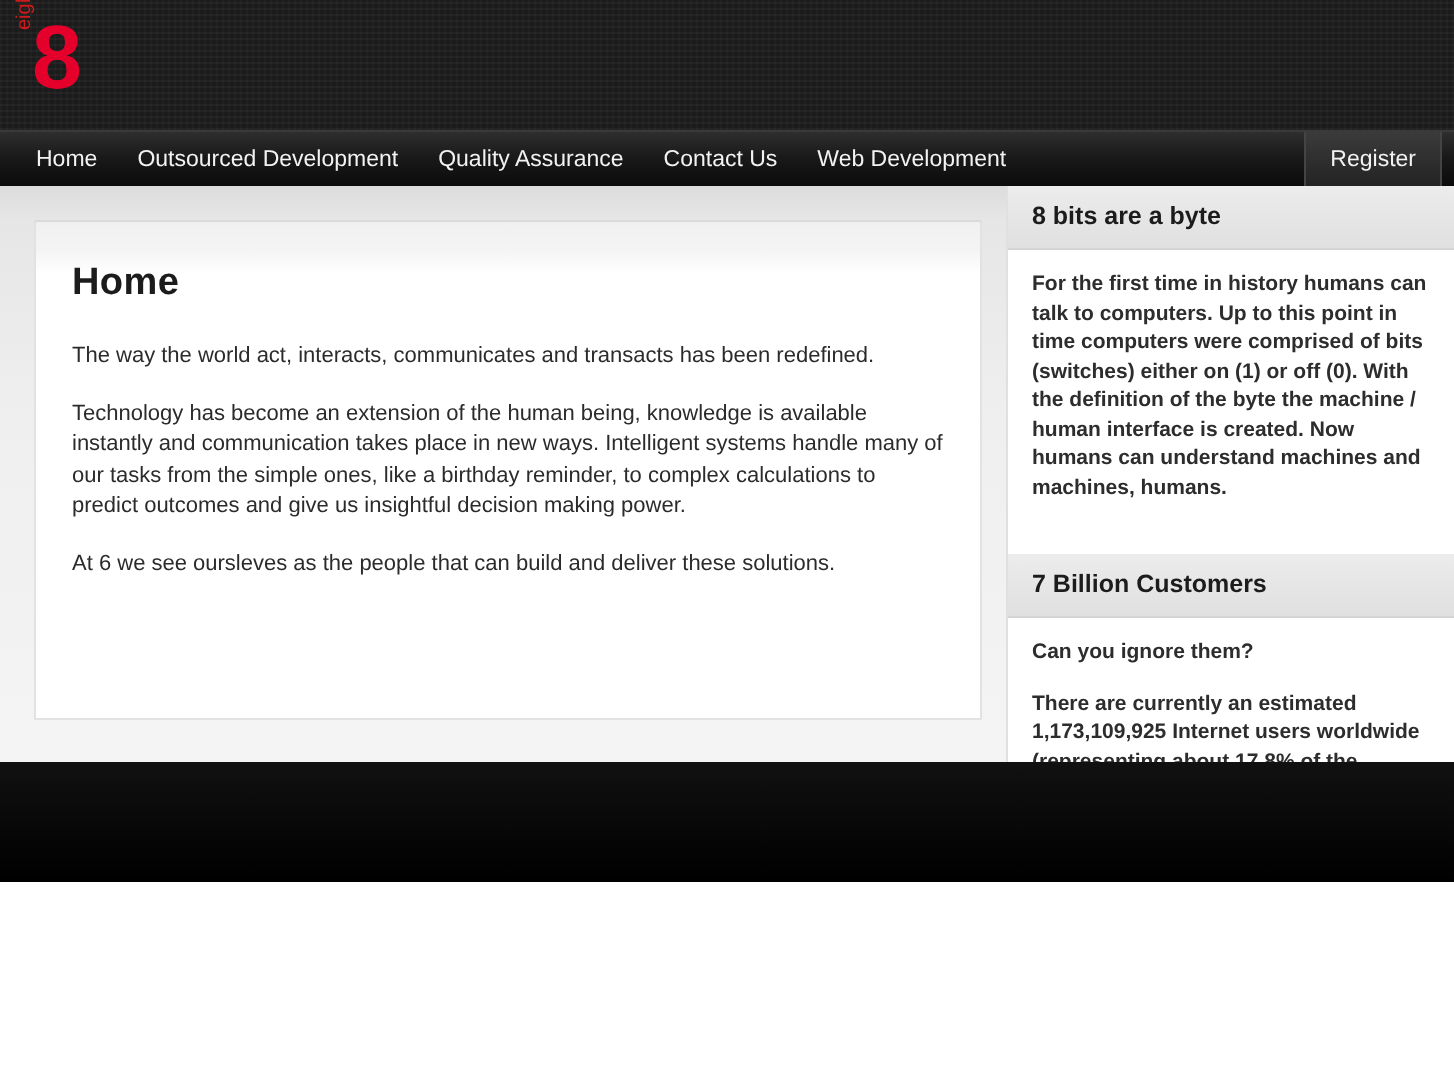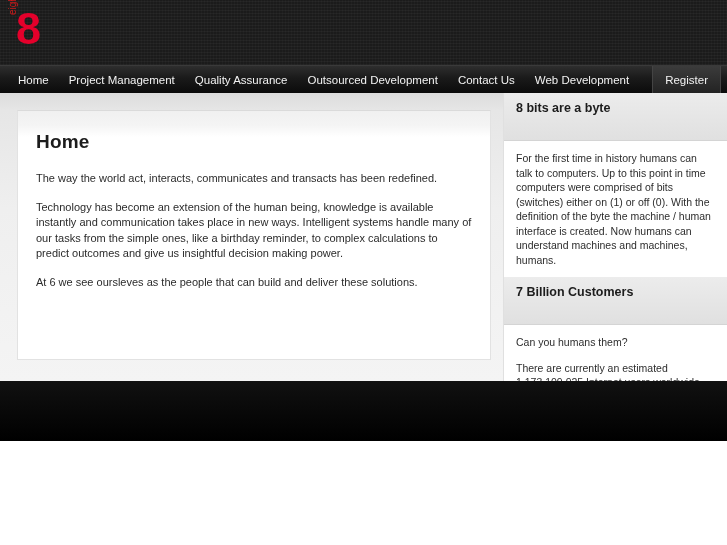--- a/index.html
+++ b/index.html
@@ -149,28 +149,29 @@
     background: #ffffff;
     background-image: linear-gradient(to bottom, #fafafa 0%, #f7f7f7 100%);
     border-left: 1px solid #e0e0e0;
     padding: 0;
   }
   .side-block { position: relative; }
   .side-head {
     background: #e4e4e4;
     background-image: linear-gradient(to bottom, #ececec 0%, #e0e0e0 100%);
     border-bottom: 1px solid #d4d4d4;
-    padding: 8px 12px 25px 12px;
+    padding: 8px 12px 9px 12px;
     font-size: 12.5px;
     font-weight: bold;
     color: #1c1c1c;
   }
   .side-body {
-    padding: 10px 12px 10px 12px;
-    background: #ffffff;
+    padding: 10px 12px 26px 12px;
+    background: #ffffff;
+    font-weight: bold;
   }
   .side-body p {
     margin: 0 0 11px 0;
     font-size: 10.5px;
     line-height: 14.5px;
     color: #2d2d2d;
   }
   .side-body p:last-child { margin-bottom: 0; }
 
   
@@ -194,23 +195,22 @@
   <div class="header">
     <div class="logo">
       <div class="logo-word">eight</div>
       <div class="logo-eight">8</div>
     </div>
   </div>
 
   <div class="navbar">
     <div class="nav-items">
       <a class="nav-item">Home</a>
-      <a class="nav-item">Project Management</a>
+      <a class="nav-item">Outsourced Development</a>
       <a class="nav-item">Quality Assurance</a>
-      <a class="nav-item">Outsourced Development</a>
       <a class="nav-item">Contact Us</a>
       <a class="nav-item">Web Development</a>
     </div>
     <div class="nav-right">
       <a class="nav-register">Register</a>
     </div>
   </div>
 
   <div class="content-wrap">
 
@@ -228,21 +228,21 @@
       <div class="side-block">
         <div class="side-head">8 bits are a byte</div>
         <div class="side-body">
           <p>For the first time in history humans can talk to computers. Up to this point in time computers were comprised of bits (switches) either on (1) or off (0). With the definition of the byte the machine / human interface is created. Now humans can understand machines and machines, humans.</p>
         </div>
       </div>
 
       <div class="side-block">
         <div class="side-head">7 Billion Customers</div>
         <div class="side-body">
-          <p>Can you humans them?</p>
+          <p>Can you ignore them?</p>
           <p>There are currently an estimated 1,173,109,925 Internet users worldwide (representing about 17.8% of the population worldwide), according to statistics updated on 30th June 2007 by Internet World Stats. This represents an increase of 225% compared to 2000.</p>
         </div>
       </div>
 
     </div>
   </div>
 
   <div class="footer"></div>
   <div class="below-footer"></div>
 

